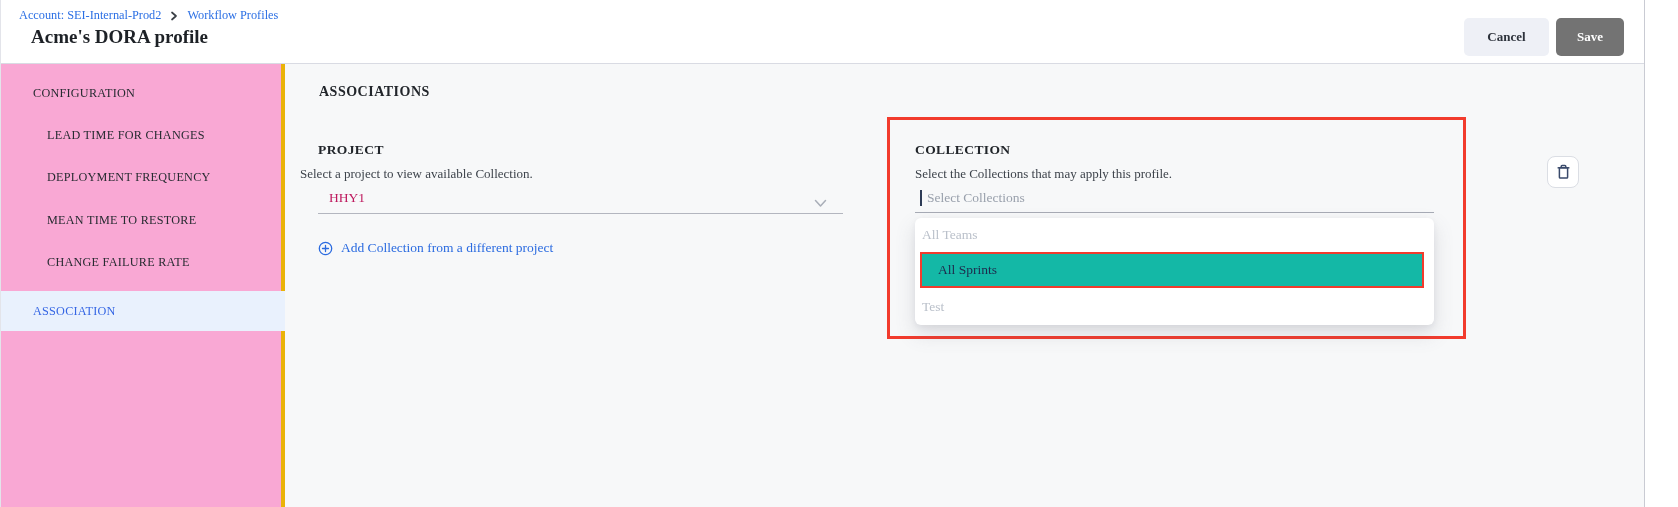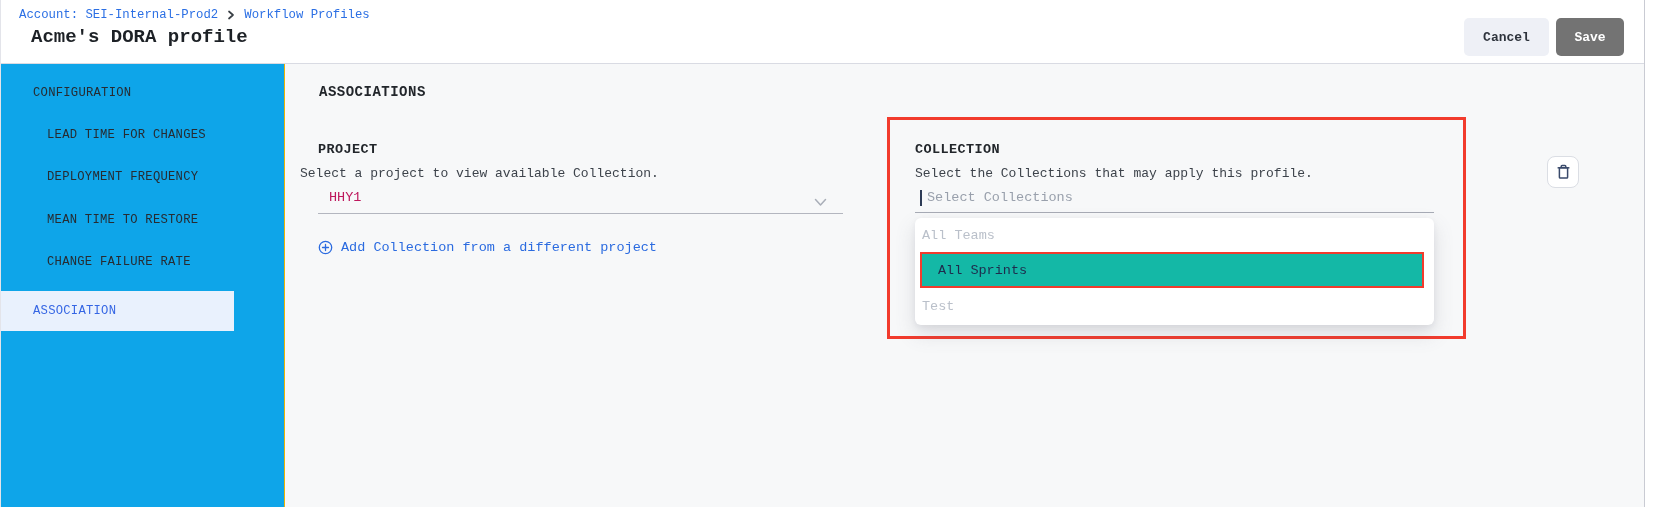--- a/index.html
+++ b/index.html
@@ -1,43 +1,43 @@
 <!DOCTYPE html>
 <html><head>
 <meta charset="utf-8">
 <style>
   * { margin:0; padding:0; box-sizing:border-box; }
   html,body { background:#fff; }
   .app {
     position:relative; width:1678px; height:507px; overflow:hidden;
-    font-family:Liberation Mono, monospace;
+    font-family:Liberation Serif, serif;
     background:#fff; border-left:1px solid #e3e4ea;
   }
   
   .header { position:absolute; left:0; top:0; width:1643px; height:64px;
             background:#fff; border-bottom:1px solid #d9dbe3; }
   .breadcrumb { position:absolute; left:18px; top:8px; display:flex; align-items:center; gap:8px;
                 font-size:12.3px; }
   .crumb { color:#2b6fe4; cursor:pointer; }
   .crumb-sep { display:flex; align-items:center; }
   .page-title { position:absolute; left:18px; top:26px; font-size:19px; font-weight:700; color:#1d2126;margin-left:12px; }
   .btn { position:absolute; top:18px; height:38px; border:none; border-radius:5px;
          font-family:inherit; font-size:13px; font-weight:700; cursor:pointer;
          display:flex; align-items:center; justify-content:center; }
   .btn-cancel { left:1463px; width:85px; background:#eef0f6; color:#2e333c; }
   .btn-save   { left:1555px; width:68px; background:#737373; color:#ffffff; }
   
   .right-strip { position:absolute; left:1643px; top:0; width:35px; height:507px;
                  background:#fff; border-left:1px solid #c9cbd3; }
   
   .sidebar { position:absolute; left:0; top:64px; width:284px; height:443px;
-             background:#0ea5e9; border-right:1px solid #eab308; }
+             background:#f9a8d4; border-right:4px solid #eab308; }
   .side-item { position:absolute; font-size:12.2px; letter-spacing:.25px; color:#272b31;
                cursor:pointer; white-space:nowrap; }
-  .side-sel { position:absolute; left:0; top:227px; width:233px; height:40px;
+  .side-sel { position:absolute; left:0; top:227px; width:284px; height:40px;
               background:#e9f1fd; color:#3566e4; font-size:12.2px; letter-spacing:.25px;
               line-height:40px; padding-left:32px; cursor:pointer; }
   
   .content { position:absolute; left:284px; top:64px; width:1359px; height:443px; background:#f7f8f9; }
   .assoc-title { position:absolute; left:34px; top:20px; font-size:14px; font-weight:700;
                  letter-spacing:.5px; color:#22262b; }
   .col-heading { position:absolute; top:78px; font-size:13.5px; font-weight:700;
                  letter-spacing:.4px; color:#22262b; }
   .col-desc { position:absolute; top:102px; font-size:13px; color:#3d434b; }
   

